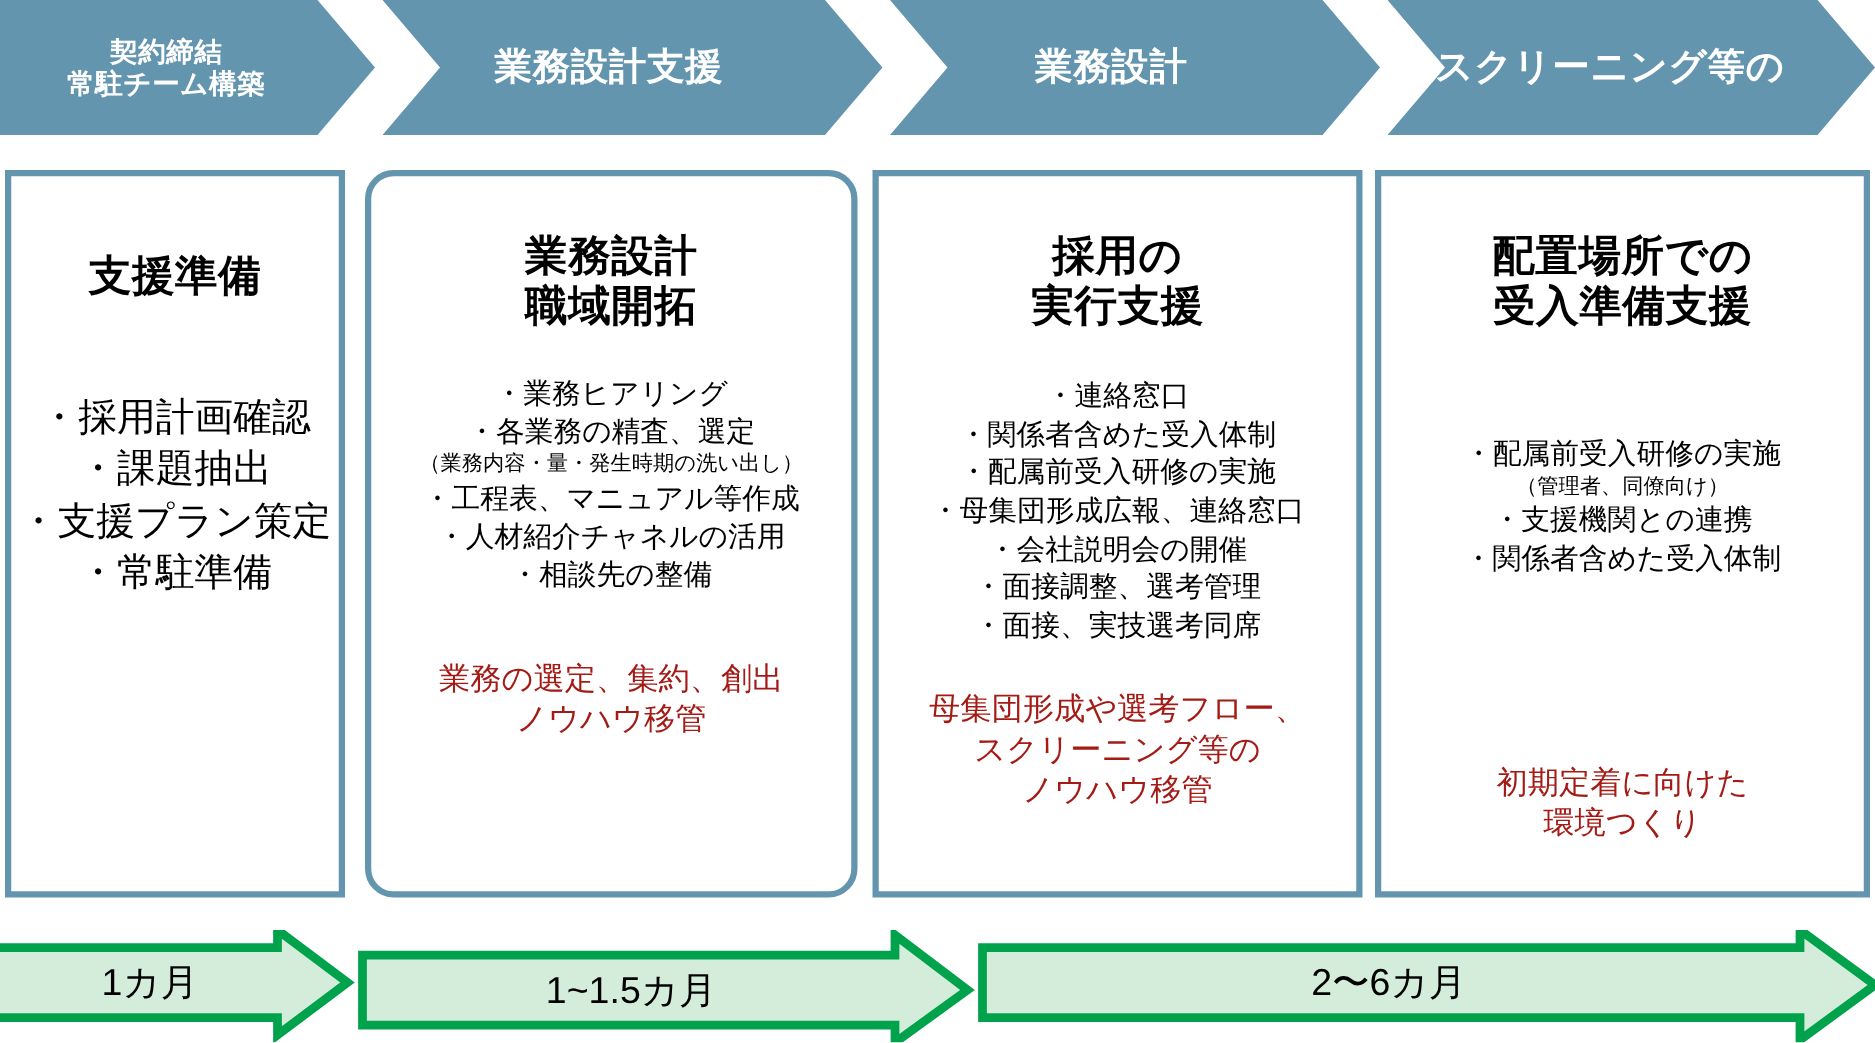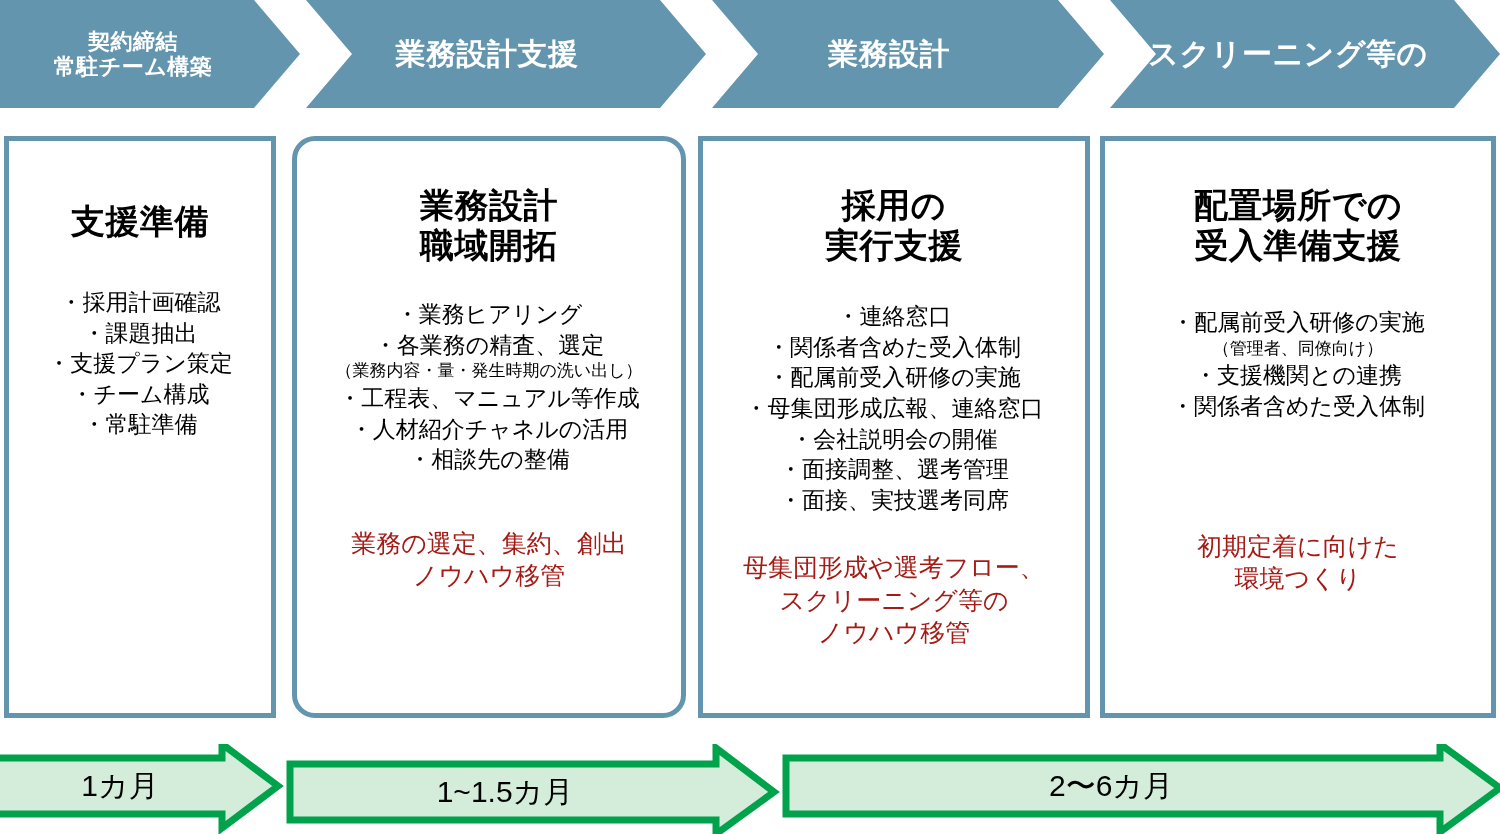--- a/index.html
+++ b/index.html
@@ -76,21 +76,21 @@
     box-sizing: border-box;
     border: 5px solid #6395AE;
     background: #ffffff;
     display: flex;
     flex-direction: column;
     align-items: center;
   }
   .card-0 { left: 4px;    width: 272px; }
   .card-1 { left: 292px;  width: 394px; border-radius: 23px; }
   .card-2 { left: 698px;  width: 392px; }
-  .card-3 { left: 1100px; width: 396px; }
+  .card-3 { left: 1100px; width: 396px; gap: 40px; }
 
   .card-title {
     font-weight: bold;
     color: #000000;
     text-align: center;
     line-height: 1.18;
     white-space: pre-line;
     font-size: 34px;
     letter-spacing: 0.5px;
   }
@@ -98,21 +98,21 @@
   .card-1 .card-title { margin-top: 44px; }
   .card-2 .card-title { margin-top: 44px; }
   .card-3 .card-title { margin-top: 44px; }
 
   .bullets {
     text-align: center;
     color: #000000;
     line-height: 1.33;
     font-size: 23px;
   }
-  .card-0 .bullets { margin-top: 46px; font-size: 23px; }
+  .card-0 .bullets { margin-top: 72px; font-size: 31px; }
   .card-1 .bullets { margin-top: 34px; font-size: 23px; }
   .card-2 .bullets { margin-top: 36px; font-size: 23px; }
   .card-3 .bullets { margin-top: 42px; font-size: 23px; }
 
   .bullet-line { white-space: nowrap; }
   .bullet-line.small { font-size: 17px; }
 
   .red-note {
     color: #A41B16;
     text-align: center;
@@ -152,21 +152,20 @@
     <span class="chev-label">スクリーニング等の</span>
   </div>
 </div>
 
 <div class="card card-0">
   <div class="card-title">支援準備</div>
   <div class="bullets">
     <div class="bullet-line">・採用計画確認</div>
     <div class="bullet-line">・課題抽出</div>
     <div class="bullet-line">・支援プラン策定</div>
-    <div class="bullet-line">・チーム構成</div>
     <div class="bullet-line">・常駐準備</div>
   </div>
 </div>
 
 <div class="card card-1">
   <div class="card-title">業務設計
 職域開拓</div>
   <div class="bullets">
     <div class="bullet-line">・業務ヒアリング</div>
     <div class="bullet-line">・各業務の精査、選定</div>

